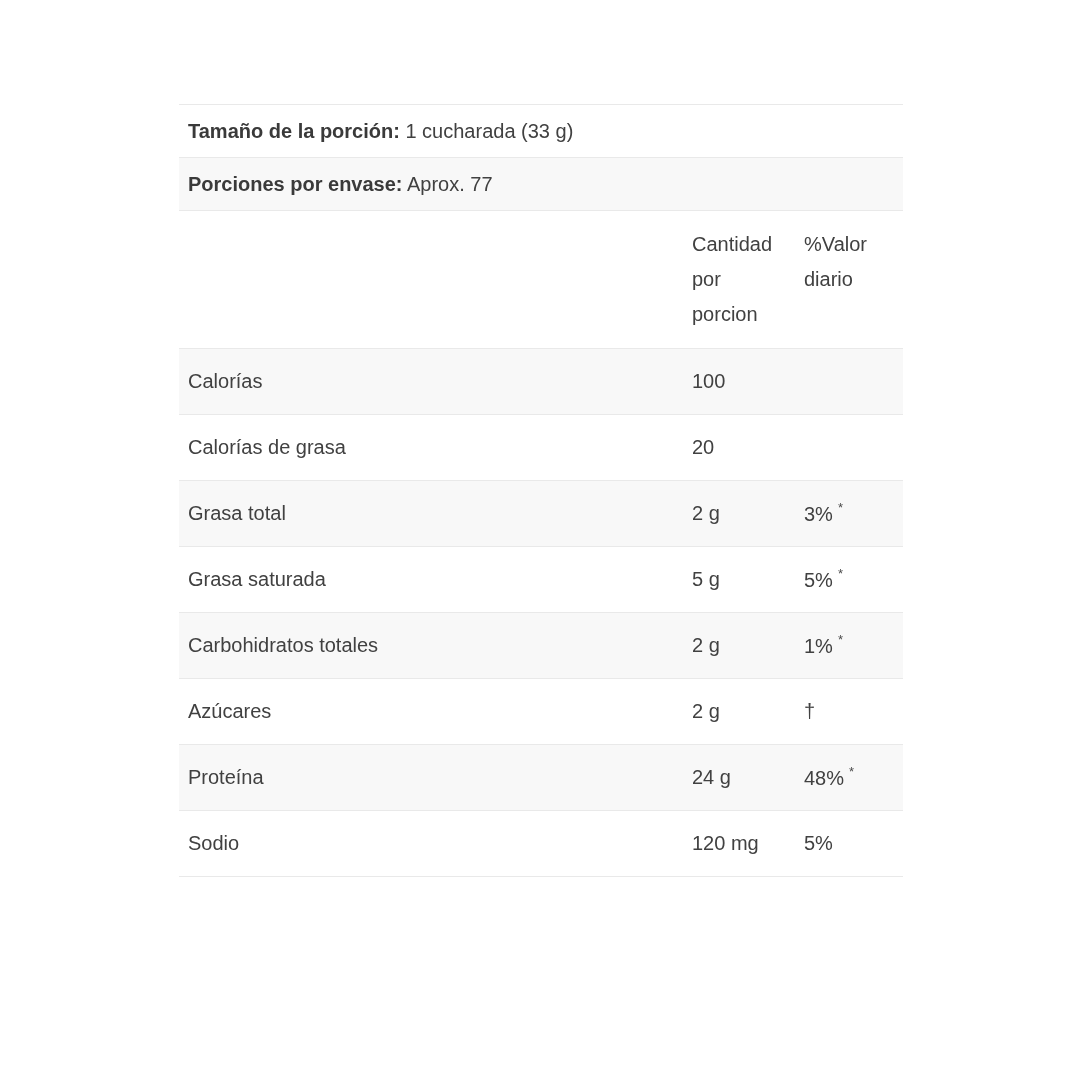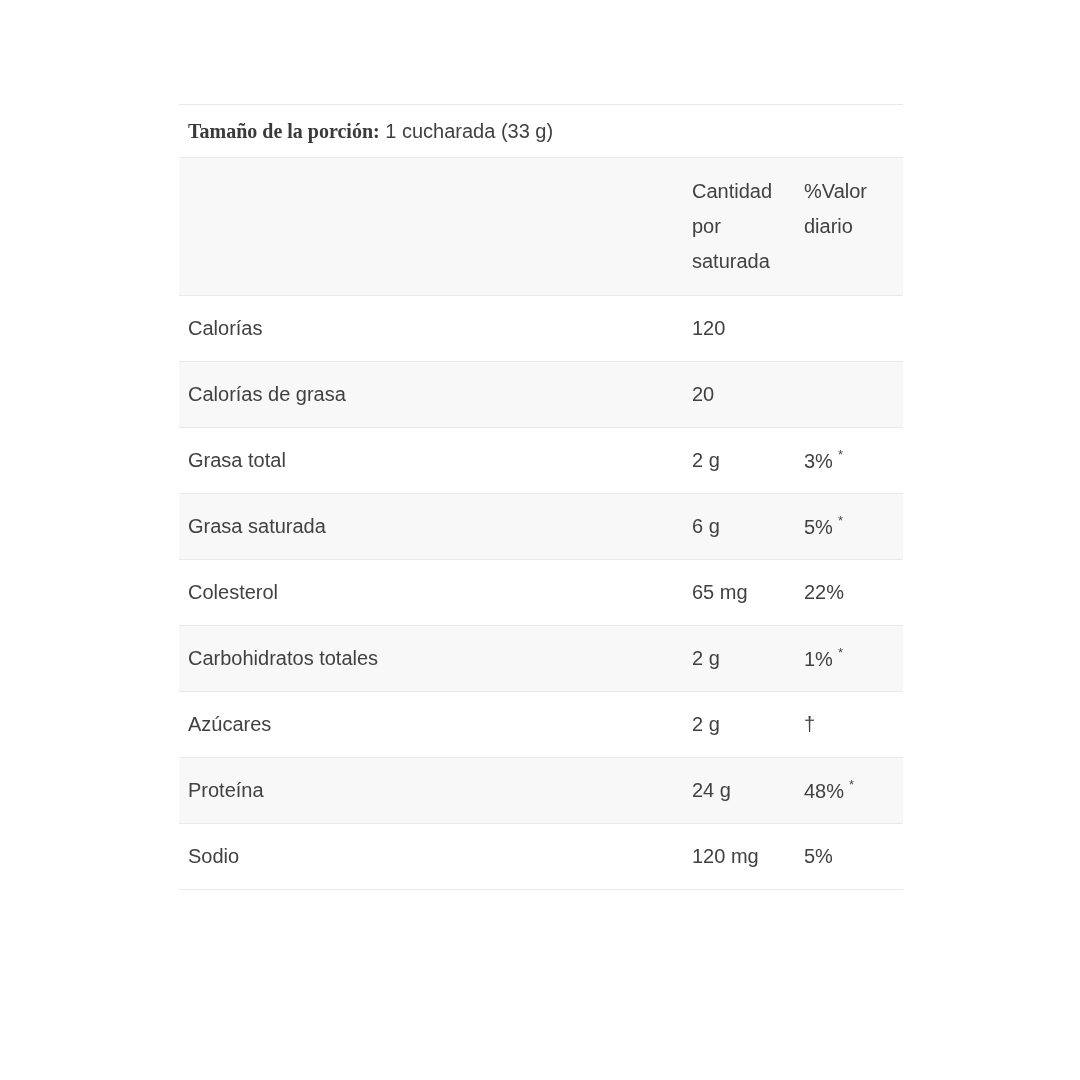--- a/index.html
+++ b/index.html
@@ -29,21 +29,21 @@
   tbody tr:nth-child(even) { background: #f8f8f8; }
   td {
     vertical-align: middle;
     padding: 0;
     overflow: hidden;
   }
   tr.info-row td {
     height: 53px;
     padding-left: 9px;
   }
-  tr.info-row .b { font-weight: 700; color: #3a3a3a; font-family: Liberation Serif, serif; }
+  tr.info-row .b { font-weight: 700; color: #3a3a3a; }
   tr.header-row td {
     vertical-align: top;
     padding-top: 16px;
     padding-bottom: 16px;
     height: 124px;
     line-height: 35px;
   }
   tr.header-row td.h-amount { padding-right: 22px; }
   tr.header-row td.h-dv     { padding-right: 12px; }
   tr.data-row td { height: 66px; }
@@ -66,55 +66,56 @@
       <col class="c-amount">
       <col class="c-dv">
     </colgroup>
     <tbody>
       <tr class="info-row">
         <td colspan="3">
           <span class="b">Tamaño de la porción:</span>
           <span>1 cucharada (33 g)</span>
         </td>
       </tr>
+      <tr class="info-row">
+        <td colspan="3">
+          <span class="b">Porciones por envase:</span>
+          <span>Aprox. 77</span>
+        </td>
+      </tr>
       <tr class="header-row">
         <td></td>
-        <td class="h-amount">Cantidad por saturada</td>
+        <td class="h-amount">Cantidad por porcion</td>
         <td class="h-dv">%Valor diario</td>
       </tr>
 
   <tr class="data-row">
     <td class="label-cell">Calorías</td>
-    <td class="amount-cell">120</td>
+    <td class="amount-cell">100</td>
     <td class="dv-cell"><span class="dv-text"></span></td>
   </tr>
 
   <tr class="data-row">
     <td class="label-cell">Calorías de grasa</td>
     <td class="amount-cell">20</td>
     <td class="dv-cell"><span class="dv-text"></span></td>
   </tr>
 
   <tr class="data-row">
     <td class="label-cell">Grasa total</td>
     <td class="amount-cell">2 g</td>
     <td class="dv-cell"><span class="dv-text">3%</span><sup class="dv-note">*</sup></td>
   </tr>
 
   <tr class="data-row">
     <td class="label-cell">Grasa saturada</td>
-    <td class="amount-cell">6 g</td>
+    <td class="amount-cell">5 g</td>
     <td class="dv-cell"><span class="dv-text">5%</span><sup class="dv-note">*</sup></td>
   </tr>
 
-  <tr class="data-row">
-    <td class="label-cell">Colesterol</td>
-    <td class="amount-cell">65 mg</td>
-    <td class="dv-cell"><span class="dv-text">22%</span></td>
-  </tr>
 
   <tr class="data-row">
     <td class="label-cell">Carbohidratos totales</td>
     <td class="amount-cell">2 g</td>
     <td class="dv-cell"><span class="dv-text">1%</span><sup class="dv-note">*</sup></td>
   </tr>
 
   <tr class="data-row">
     <td class="label-cell">Azúcares</td>
     <td class="amount-cell">2 g</td>

